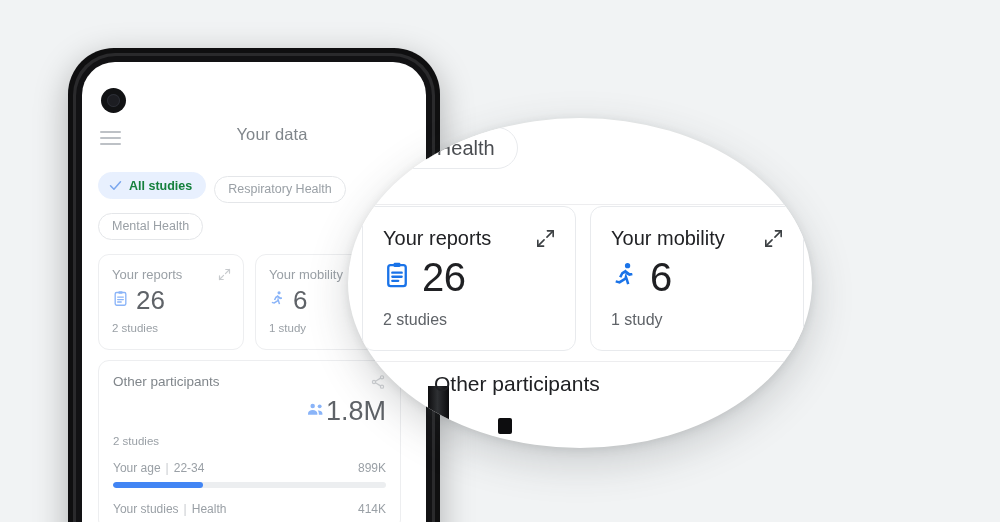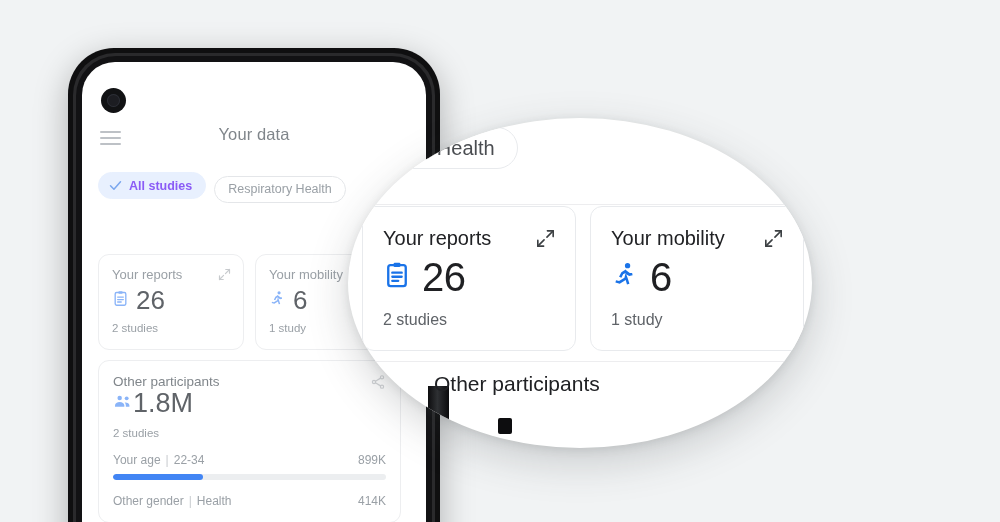--- a/index.html
+++ b/index.html
@@ -82,20 +82,21 @@
     box-shadow: inset 0 0 0 1px #2c2e36;
   }
 
   
   .appbar {
     position: absolute;
     left: 0;
     top: 63px;
     width: 100%;
     height: 36px;
+    padding-left: 36px;
   }
   .hamburger {
     position: absolute;
     left: 18px;
     top: 6px;
     width: 21px;
     height: 15px;
   }
   .hamburger i {
     display: block;
@@ -132,21 +133,21 @@
     border: 1px solid #e4e6e9;
     background: #ffffff;
     font-size: 12.5px;
     color: #9aa0a6;
     white-space: nowrap;
     box-sizing: border-box;
   }
   .chip.selected {
     background: #e8f0fe;
     border-color: #e8f0fe;
-    color: #8b5cf6;
+    color: #15803d;
     font-weight: bold;
     padding-left: 9px;
   }
   .chip .check {
     width: 15px;
     height: 15px;
     margin-right: 6px;
     flex: 0 0 auto;
   }
   .chip .check svg { display: block; }
@@ -218,21 +219,22 @@
     align-items: flex-start;
   }
   .part-title {
     font-size: 13.5px;
     color: #80868b;
   }
   .part-share { width: 16px; height: 16px; opacity: 0.45; }
   .part-value {
     display: flex;
     align-items: center;
-    margin-top: 0;
+    margin-top: 8px;
+    justify-content: flex-end;
   }
   .part-value .num {
     font-size: 27px;
     color: #5f6368;
     line-height: 1;
   }
   .part-sub {
     font-size: 11.5px;
     color: #9aa0a6;
     margin-top: 10px;
@@ -416,20 +418,23 @@
       <div class="chips">
         <div class="chip selected">
           <span class="check">
             <svg viewBox="0 0 24 24" width="15" height="15" fill="none" stroke="#7ba7ee" stroke-width="2.4" stroke-linecap="round" stroke-linejoin="round">
               <polyline points="4,12.5 9.5,18 20,6"></polyline>
             </svg>
           </span>
           <span>All studies</span>
         </div><div class="chip">
           <span>Respiratory Health</span>
+        </div>
+        <div class="chip">
+          <span>Mental Health</span>
         </div>
       </div>
 
       <div class="cards-row">
 
         <div class="mini-card">
           <div class="m-title">Your reports</div>
           <span class="m-expand">
             <svg viewBox="0 0 24 24" width="15" height="15" fill="none" stroke="#9aa0a6" stroke-width="1.9" stroke-linecap="round" stroke-linejoin="round">
               <polyline points="14,4 20,4 20,10"></polyline>
@@ -511,21 +516,21 @@
             <span>899K</span>
           </div>
           <div class="bar-track">
             <div class="bar-fill" id="age-bar" style="width: 33%;"></div>
           </div>
         </div>
 
         <div class="stat-row">
           <div class="stat-line">
             <span class="lbl">
-              <span>Other gender</span><span class="sep">|</span><span>Health</span>
+              <span>Your studies</span><span class="sep">|</span><span>Health</span>
             </span>
             <span>414K</span>
           </div>
         </div>
       </div>
 
     </div>
   </div>
 
   <div class="magnifier">

